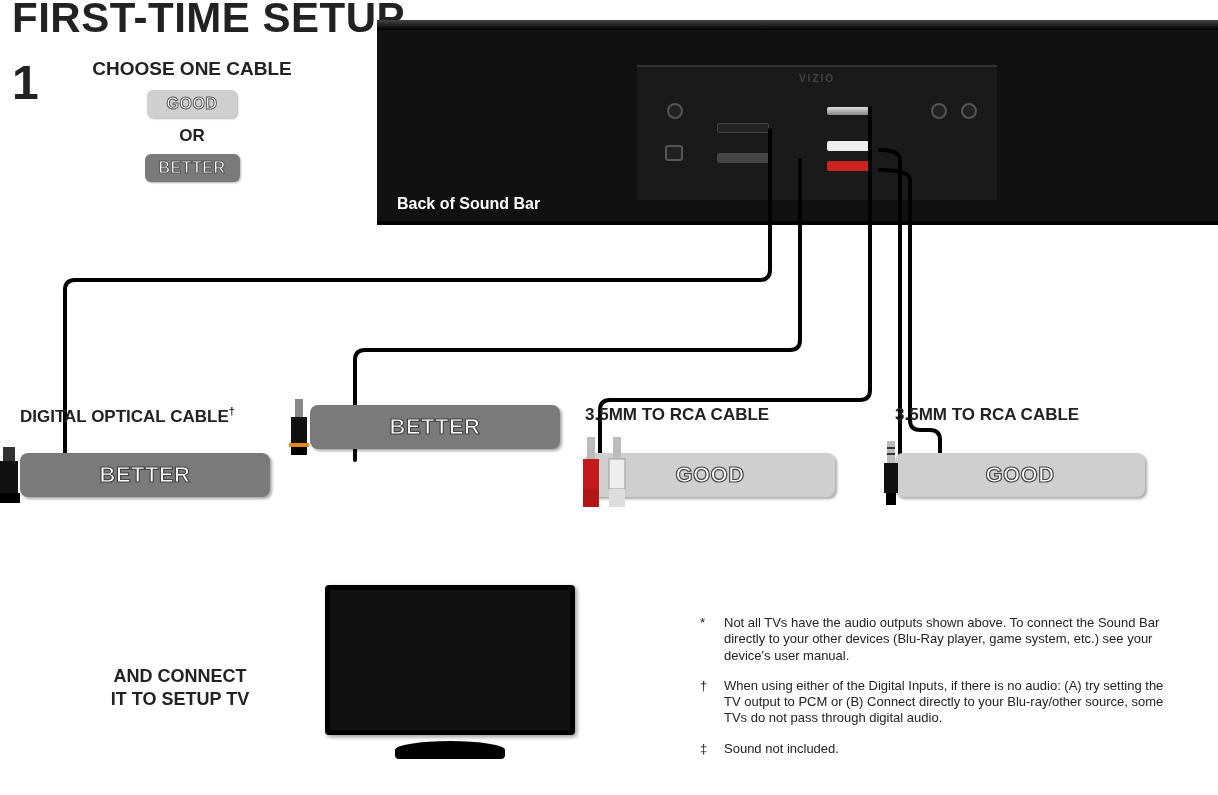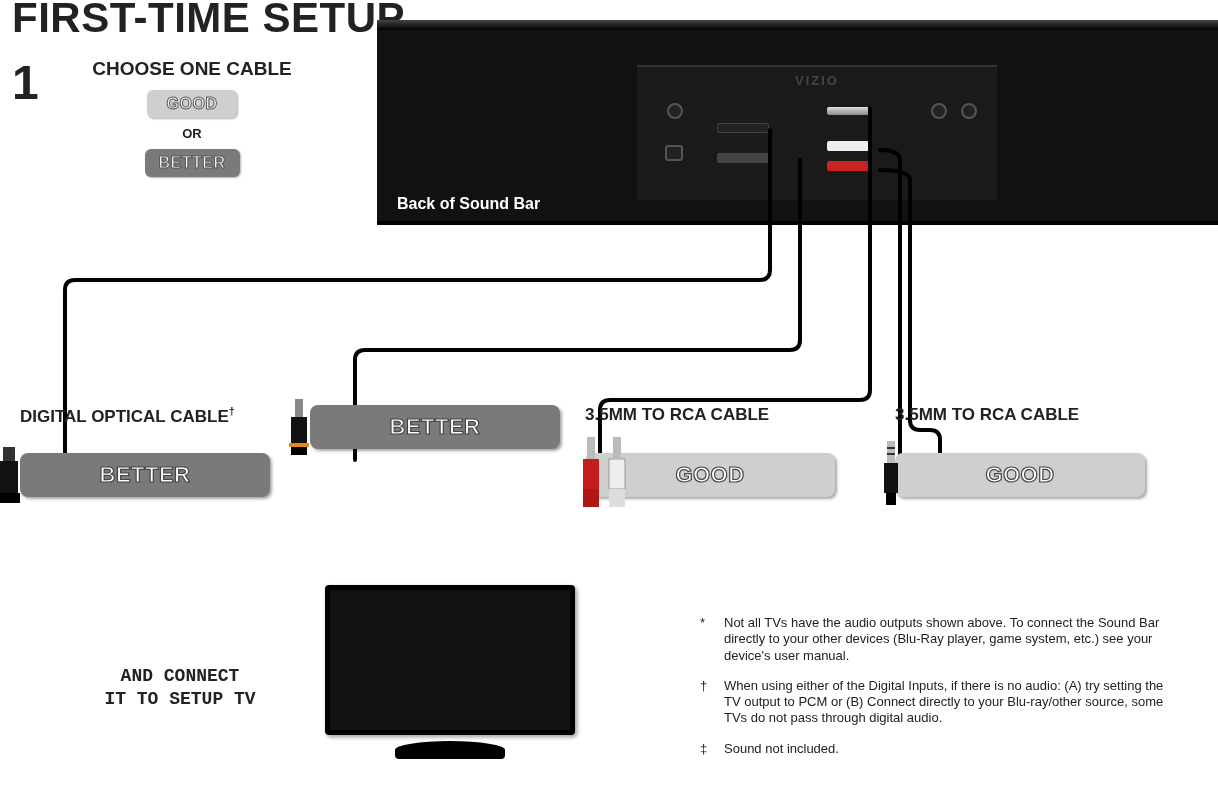--- a/index.html
+++ b/index.html
@@ -49,21 +49,21 @@
     -webkit-text-stroke: 1px #555;
     color: #fff;
     text-align: center;
     box-shadow: 1px 1px 2px rgba(0,0,0,0.3);
   }
   .pill.good { background:#cfcfcf; }
   .pill.better { background:#7a7a7a; }
   .or {
     font-weight: 700;
     margin: 8px 0;
-    font-size: 13px;
+    font-size: 17px;
   }
   
   .soundbar {
     position: absolute;
     top: 30px;
     left: 377px;
     right: 0;
     height: 195px;
     background: #111;
     border-bottom: 4px solid #000;
@@ -80,21 +80,21 @@
     left: 260px;
     width: 360px;
     height: 135px;
     background: #1a1a1a;
     border-top: 2px solid #333;
   }
   .brand {
     position:absolute;
     top:6px; left:50%; transform:translateX(-50%);
     color:#444;
-    font-size:13px;
+    font-size:10px;
     font-weight:700;
     letter-spacing:2px;
   }
   .jack {
     position:absolute;
     width:16px; height:16px;
     border:2px solid #555;
     border-radius:50%;
     background:#222;
   }
@@ -171,21 +171,20 @@
   
   .connect-text{
     position:absolute;
     top:665px;
     left:80px;
     font-size:18px;
     font-weight:700;
     text-align:center;
     width:200px;
     line-height:1.25;
-    font-family:Liberation Mono, monospace;
   }
   .tv {
     position:absolute;
     top:585px;
     left:325px;
     width:250px;
     height:175px;
   }
   .tv-screen{
     width:250px; height:150px;

